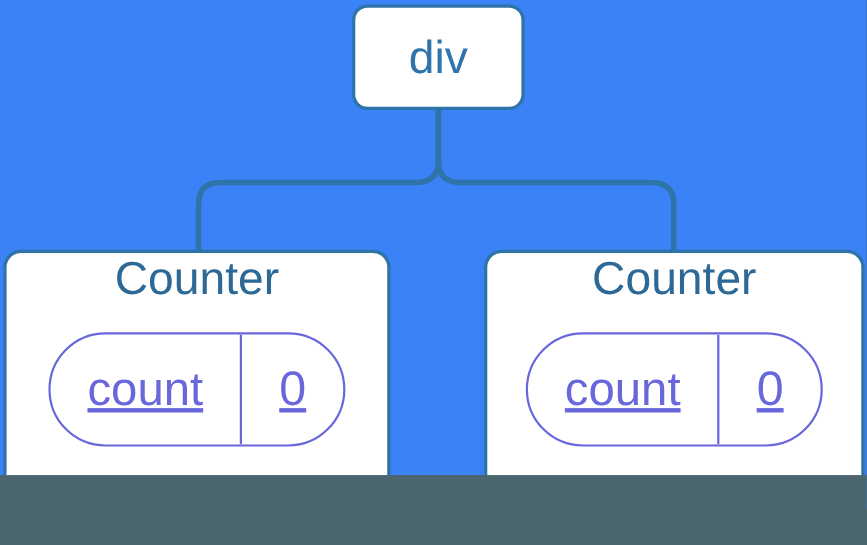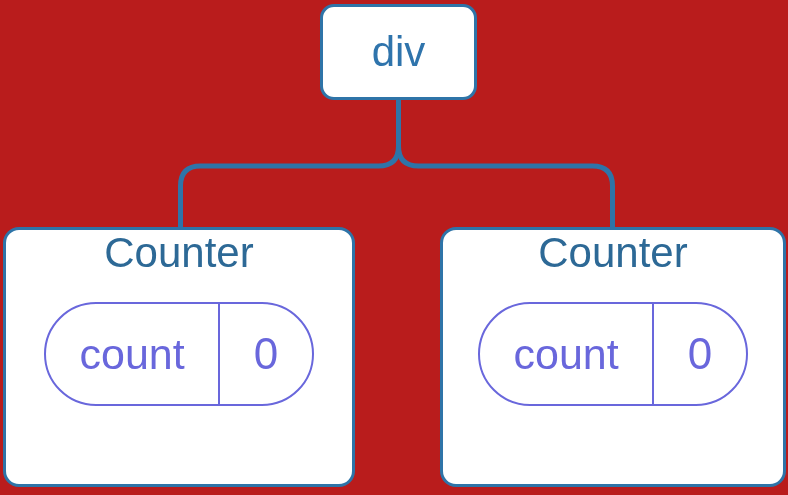--- a/index.html
+++ b/index.html
@@ -4,22 +4,22 @@
 <style>
   html, body {
     margin: 0;
     padding: 0;
     background: #4C6670;
     font-family: "Liberation Sans", sans-serif;
   }
   .canvas {
     position: relative;
     width: 788px;
-    height: 495px;
-    background: #b91c1c;
+    height: 432px;
+    background: #3b82f6;
     overflow: hidden;
   }
   .connector {
     position: absolute;
     left: 0;
     top: 0;
     width: 788px;
     height: 495px;
     pointer-events: none;
   }
@@ -66,20 +66,21 @@
   .state-pill {
     margin: 26px auto 0 auto;
     width: 270px;
     height: 104px;
     box-sizing: border-box;
     border: 2.5px solid #6967DC;
     border-radius: 52px;
     display: flex;
     overflow: hidden;
     color: #6967DC;
+    text-decoration: underline;
   }
   .state-key {
     width: 65.5%;
     box-sizing: border-box;
     border-right: 2.5px solid #6967DC;
     display: flex;
     align-items: center;
     justify-content: center;
     font-size: 43px;
   }

